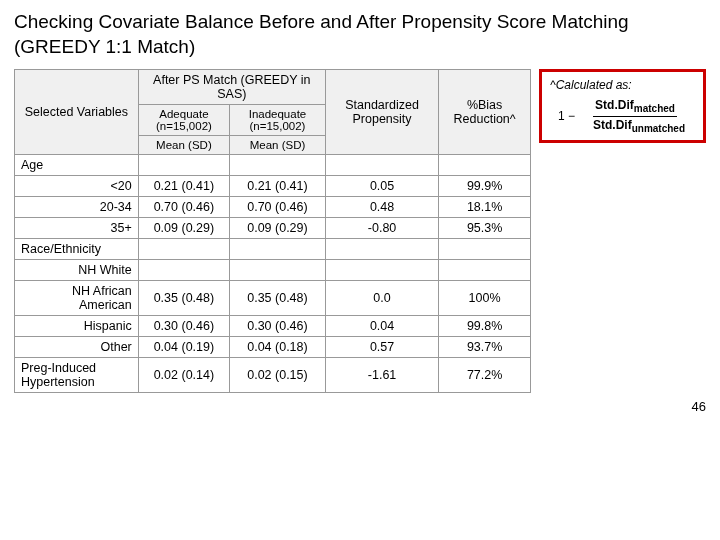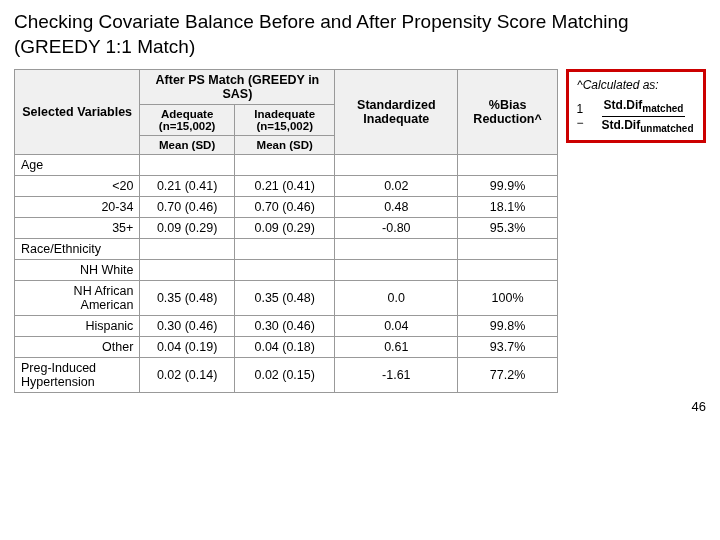--- a/index.html
+++ b/index.html
@@ -32,31 +32,31 @@
       font-size: 12.5px;
     }
     th, td {
       border: 1px solid #999;
       padding: 3px 6px;
       text-align: center;
       vertical-align: middle;
     }
     th {
       background: #f0f0f0;
-      font-weight: bold;
+      font-weight: normal;
     }
     td.left-align {
       text-align: left;
       margin-top: 36px;
     }
     td.right-align {
       text-align: right;
     }
     .side-note {
-      width: 140px;
+      width: 167px;
       flex-shrink: 0;
     }
     .red-box {
       border: 3px solid #cc0000;
       padding: 6px 8px;
       background: #fff;
       font-size: 12px;
     }
     .red-box .calc-label {
       font-style: italic;
@@ -103,21 +103,21 @@
 
 <h1>Checking Covariate Balance Before and After Propensity Score Matching (GREEDY 1:1 Match)</h1>
 
 <div class="main-container">
   <div class="table-wrapper">
     <table>
       <thead>
         <tr>
           <th rowspan="3">Selected Variables</th>
           <th colspan="2">After PS Match (GREEDY in SAS)</th>
-          <th rowspan="3">Standardized Inadequate</th>
+          <th rowspan="3">Standardized Propensity</th>
           <th rowspan="3">%Bias Reduction^</th>
         </tr>
         <tr>
           <th class="sub-header">Adequate (n=15,002)</th>
           <th class="sub-header">Inadequate (n=15,002)</th>
         </tr>
         <tr>
           <th class="sub-header">Mean (SD)</th>
           <th class="sub-header">Mean (SD)</th>
         </tr>
@@ -129,21 +129,21 @@
           <td></td>
           <td></td>
           <td></td>
           <td></td>
         </tr>
 
         <tr>
           <td class="right-align">&lt;20</td>
           <td>0.21 (0.41)</td>
           <td>0.21 (0.41)</td>
-          <td>0.02</td>
+          <td>0.05</td>
           <td>99.9%</td>
         </tr>
 
         <tr>
           <td class="right-align">20-34</td>
           <td>0.70 (0.46)</td>
           <td>0.70 (0.46)</td>
           <td>0.48</td>
           <td>18.1%</td>
         </tr>
@@ -185,21 +185,21 @@
           <td>0.30 (0.46)</td>
           <td>0.30 (0.46)</td>
           <td>0.04</td>
           <td>99.8%</td>
         </tr>
 
         <tr>
           <td class="right-align">Other</td>
           <td>0.04 (0.19)</td>
           <td>0.04 (0.18)</td>
-          <td>0.61</td>
+          <td>0.57</td>
           <td>93.7%</td>
         </tr>
 
         <tr>
           <td class="left-align">Preg-Induced Hypertension</td>
           <td>0.02 (0.14)</td>
           <td>0.02 (0.15)</td>
           <td>-1.61</td>
           <td>77.2%</td>
         </tr>

